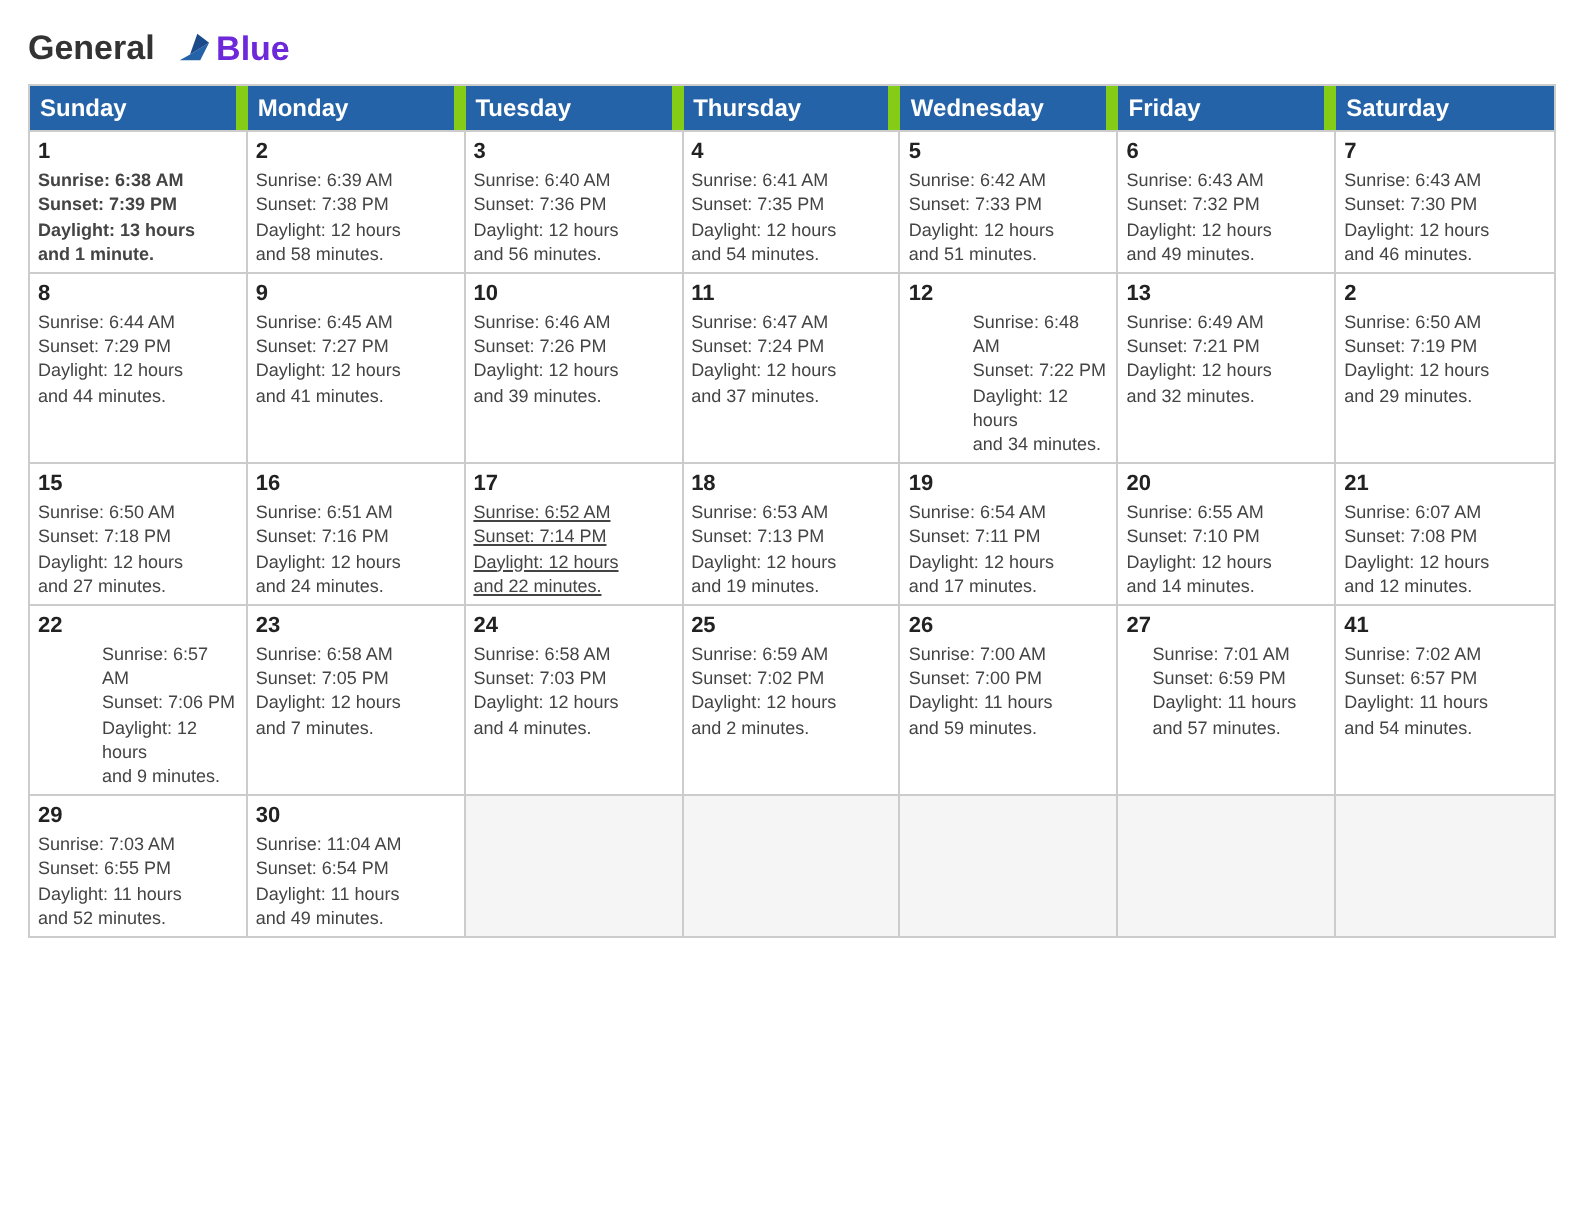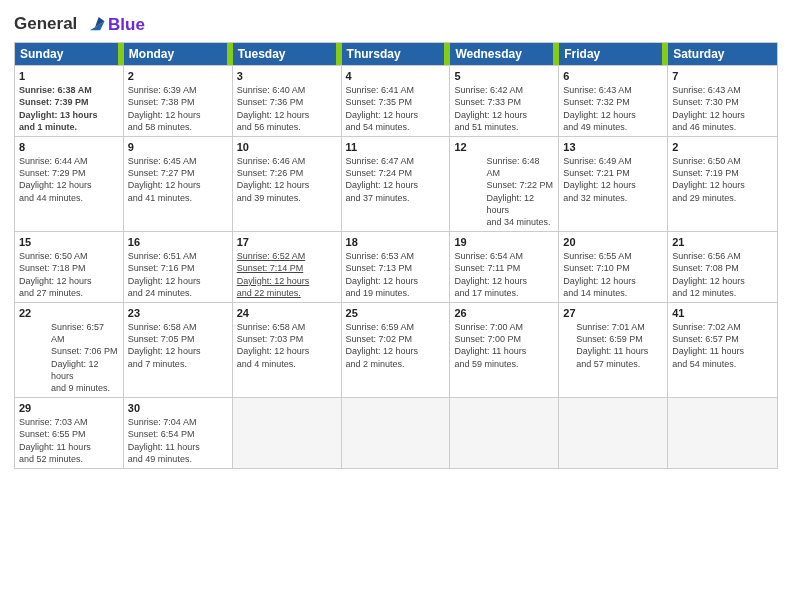--- a/index.html
+++ b/index.html
@@ -284,21 +284,21 @@
           </div>
           <div class="cal-cell">
             <span class="day-num">20</span>
             <div class="day-info" style="white-space: pre-line;">Sunrise: 6:55 AM
 Sunset: 7:10 PM
 Daylight: 12 hours
 and 14 minutes.</div>
           </div>
           <div class="cal-cell">
             <span class="day-num">21</span>
-            <div class="day-info" style="white-space: pre-line;">Sunrise: 6:56 AM
+            <div class="day-info" style="white-space: pre-line;">Sunrise: 6:07 AM
 Sunset: 7:08 PM
 Daylight: 12 hours
 and 12 minutes.</div>
           </div>
         </div>
         <div class="cal-row">
           <div class="cal-cell">
             <span class="day-num">22</span>
             <div class="day-info" style="white-space: pre-line; margin-left: 32px;">Sunrise: 6:57 AM
 Sunset: 7:06 PM
@@ -351,21 +351,21 @@
         <div class="cal-row">
           <div class="cal-cell">
             <span class="day-num">29</span>
             <div class="day-info" style="white-space: pre-line;">Sunrise: 7:03 AM
 Sunset: 6:55 PM
 Daylight: 11 hours
 and 52 minutes.</div>
           </div>
           <div class="cal-cell">
             <span class="day-num">30</span>
-            <div class="day-info" style="white-space: pre-line;">Sunrise: 7:04 AM
+            <div class="day-info" style="white-space: pre-line;">Sunrise: 11:04 AM
 Sunset: 6:54 PM
 Daylight: 11 hours
 and 49 minutes.</div>
           </div>
           <div class="cal-cell empty"></div>
           <div class="cal-cell empty"></div>
           <div class="cal-cell empty"></div>
           <div class="cal-cell empty"></div>
           <div class="cal-cell empty"></div>
         </div>

